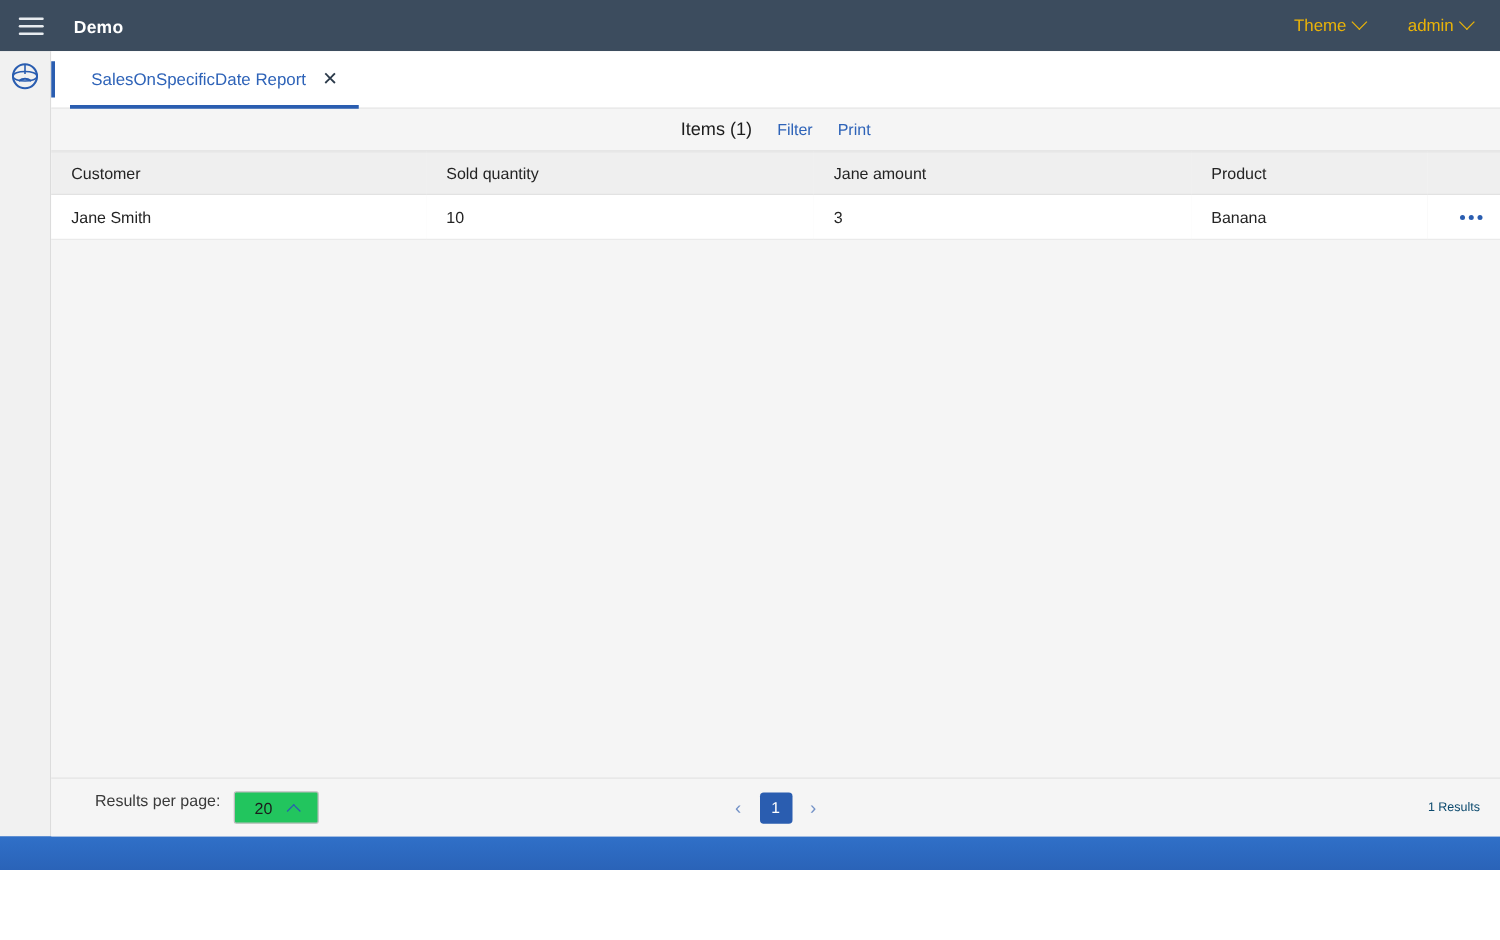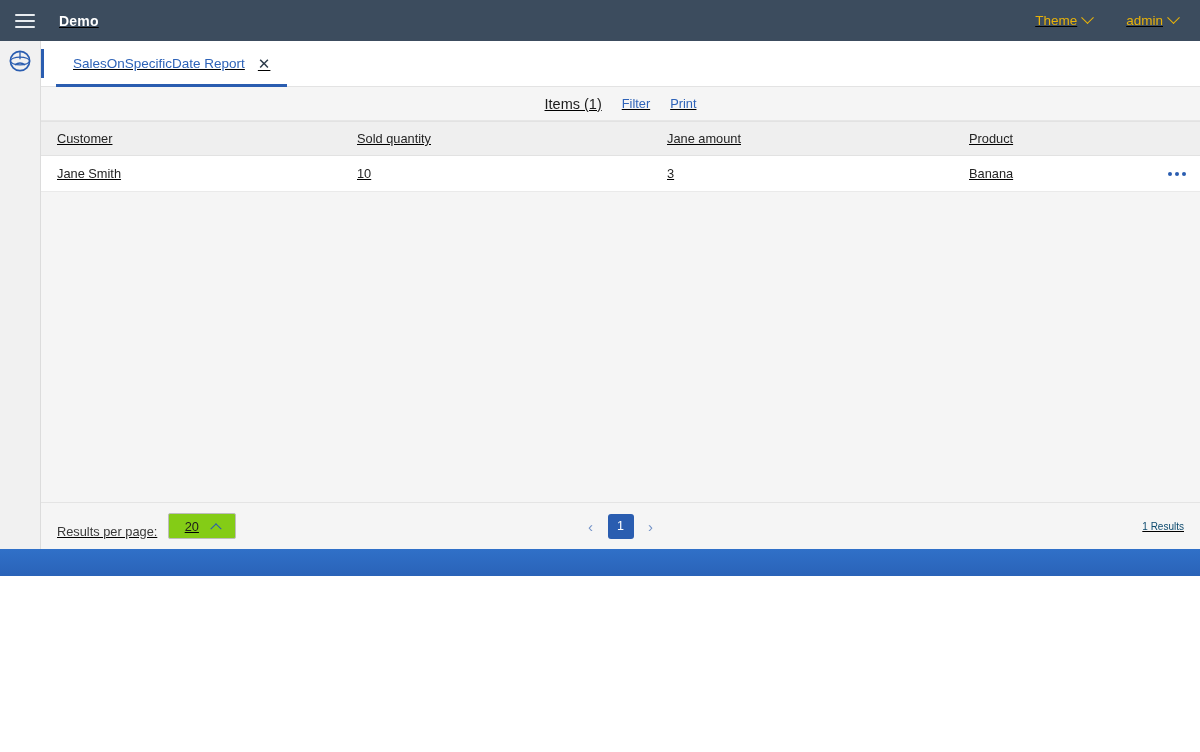--- a/index.html
+++ b/index.html
@@ -7,26 +7,25 @@
   html, body {
     width: 1200px;
     height: 752px;
     overflow: hidden;
     font-family: "Liberation Sans", sans-serif;
     background: #ffffff;
   }
 
   .app {
     width: 1200px;
-    height: 576px;
+    height: 696px;
     display: flex;
     flex-direction: column;
     position: relative;
     background: #f4f4f4;
-    text-decoration: underline;
   }
 
   
   .topbar {
     height: 41px;
     flex: 0 0 41px;
     background: #3c4c5e;
     display: flex;
     align-items: center;
     padding: 0 16px 0 13px;
@@ -226,28 +225,29 @@
     flex: 0 0 47px;
     background: #f5f5f5;
     border-top: 1px solid #e4e4e4;
     display: flex;
     align-items: center;
     padding: 0 16px;
     position: relative;
   }
   .rpp {
     display: flex;
-    align-items: flex-end;
+    align-items: flex-start;
     gap: 11px;
+    margin-left: 19px;
   }
   .rpp-label { font-size: 12.8px; color: #3a3a3a; }
   .rpp-select {
     width: 68px;
     height: 26px;
-    background: #84cc16;
+    background: #22c55e;
     border: 1px solid #bdbdbd;
     border-radius: 2px;
     display: flex;
     align-items: center;
     justify-content: center;
     gap: 13px;
     font-size: 12.8px;
     color: #1c1c1c;
     cursor: pointer;
   }

